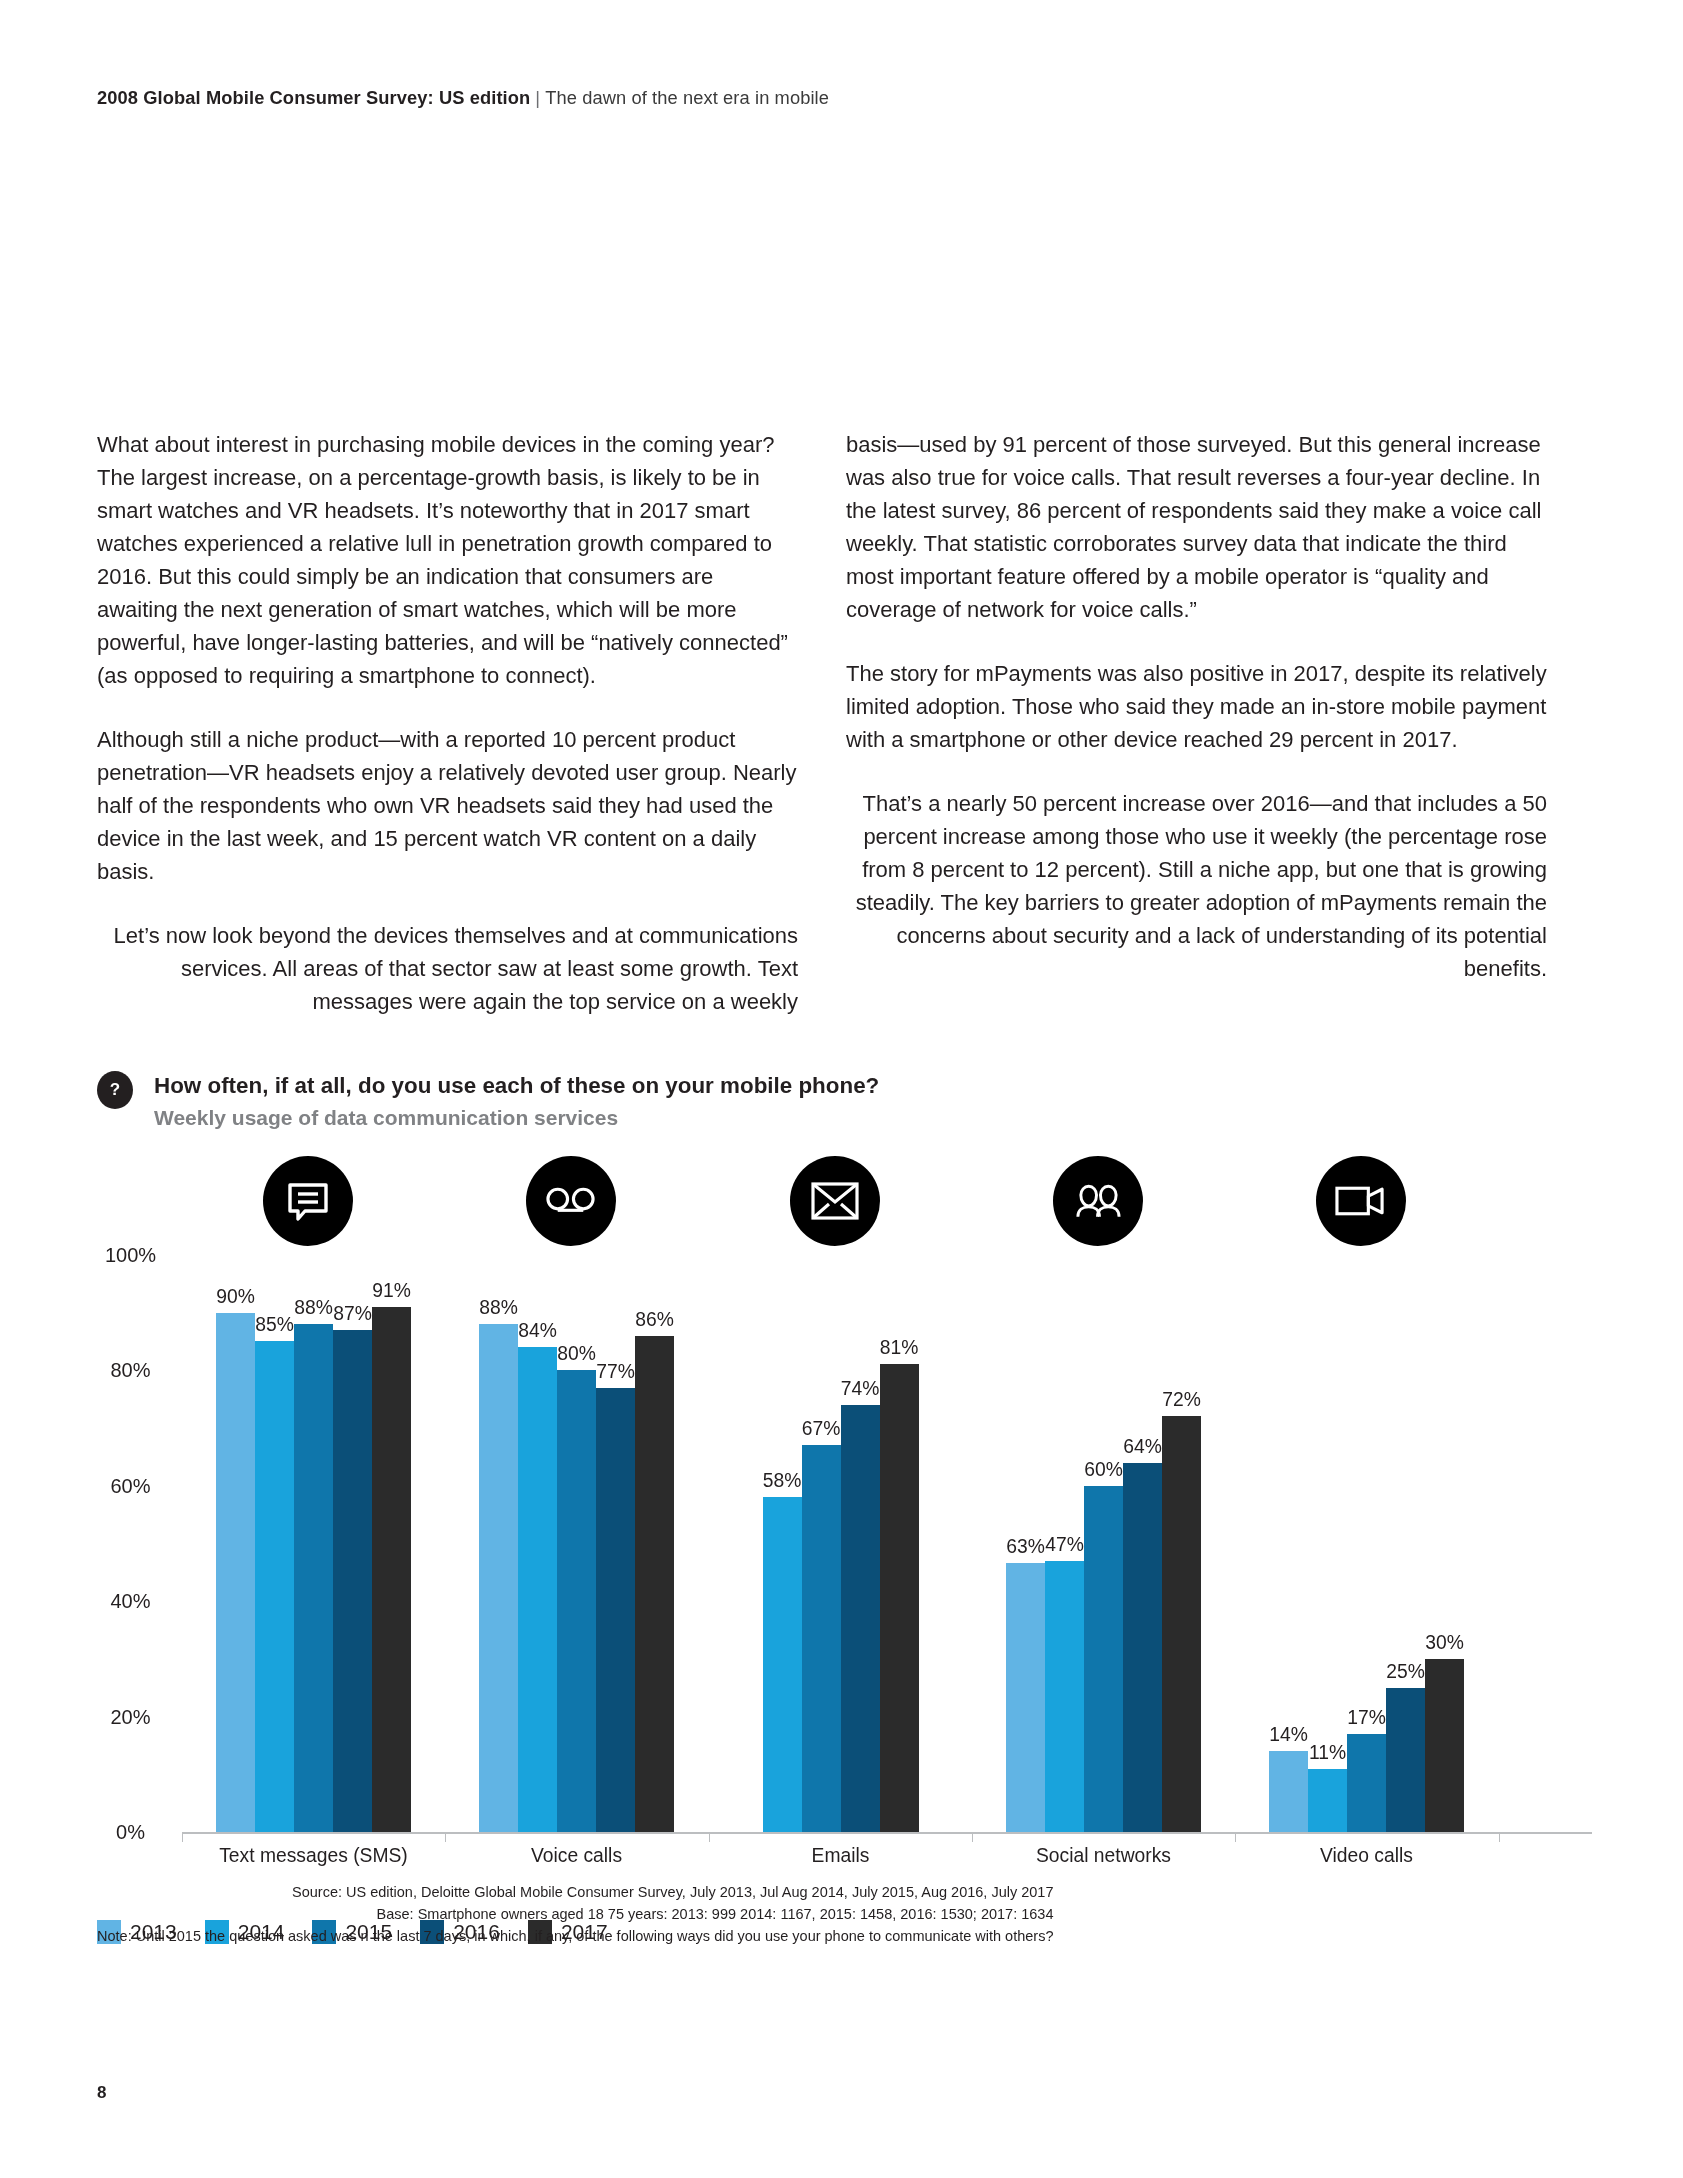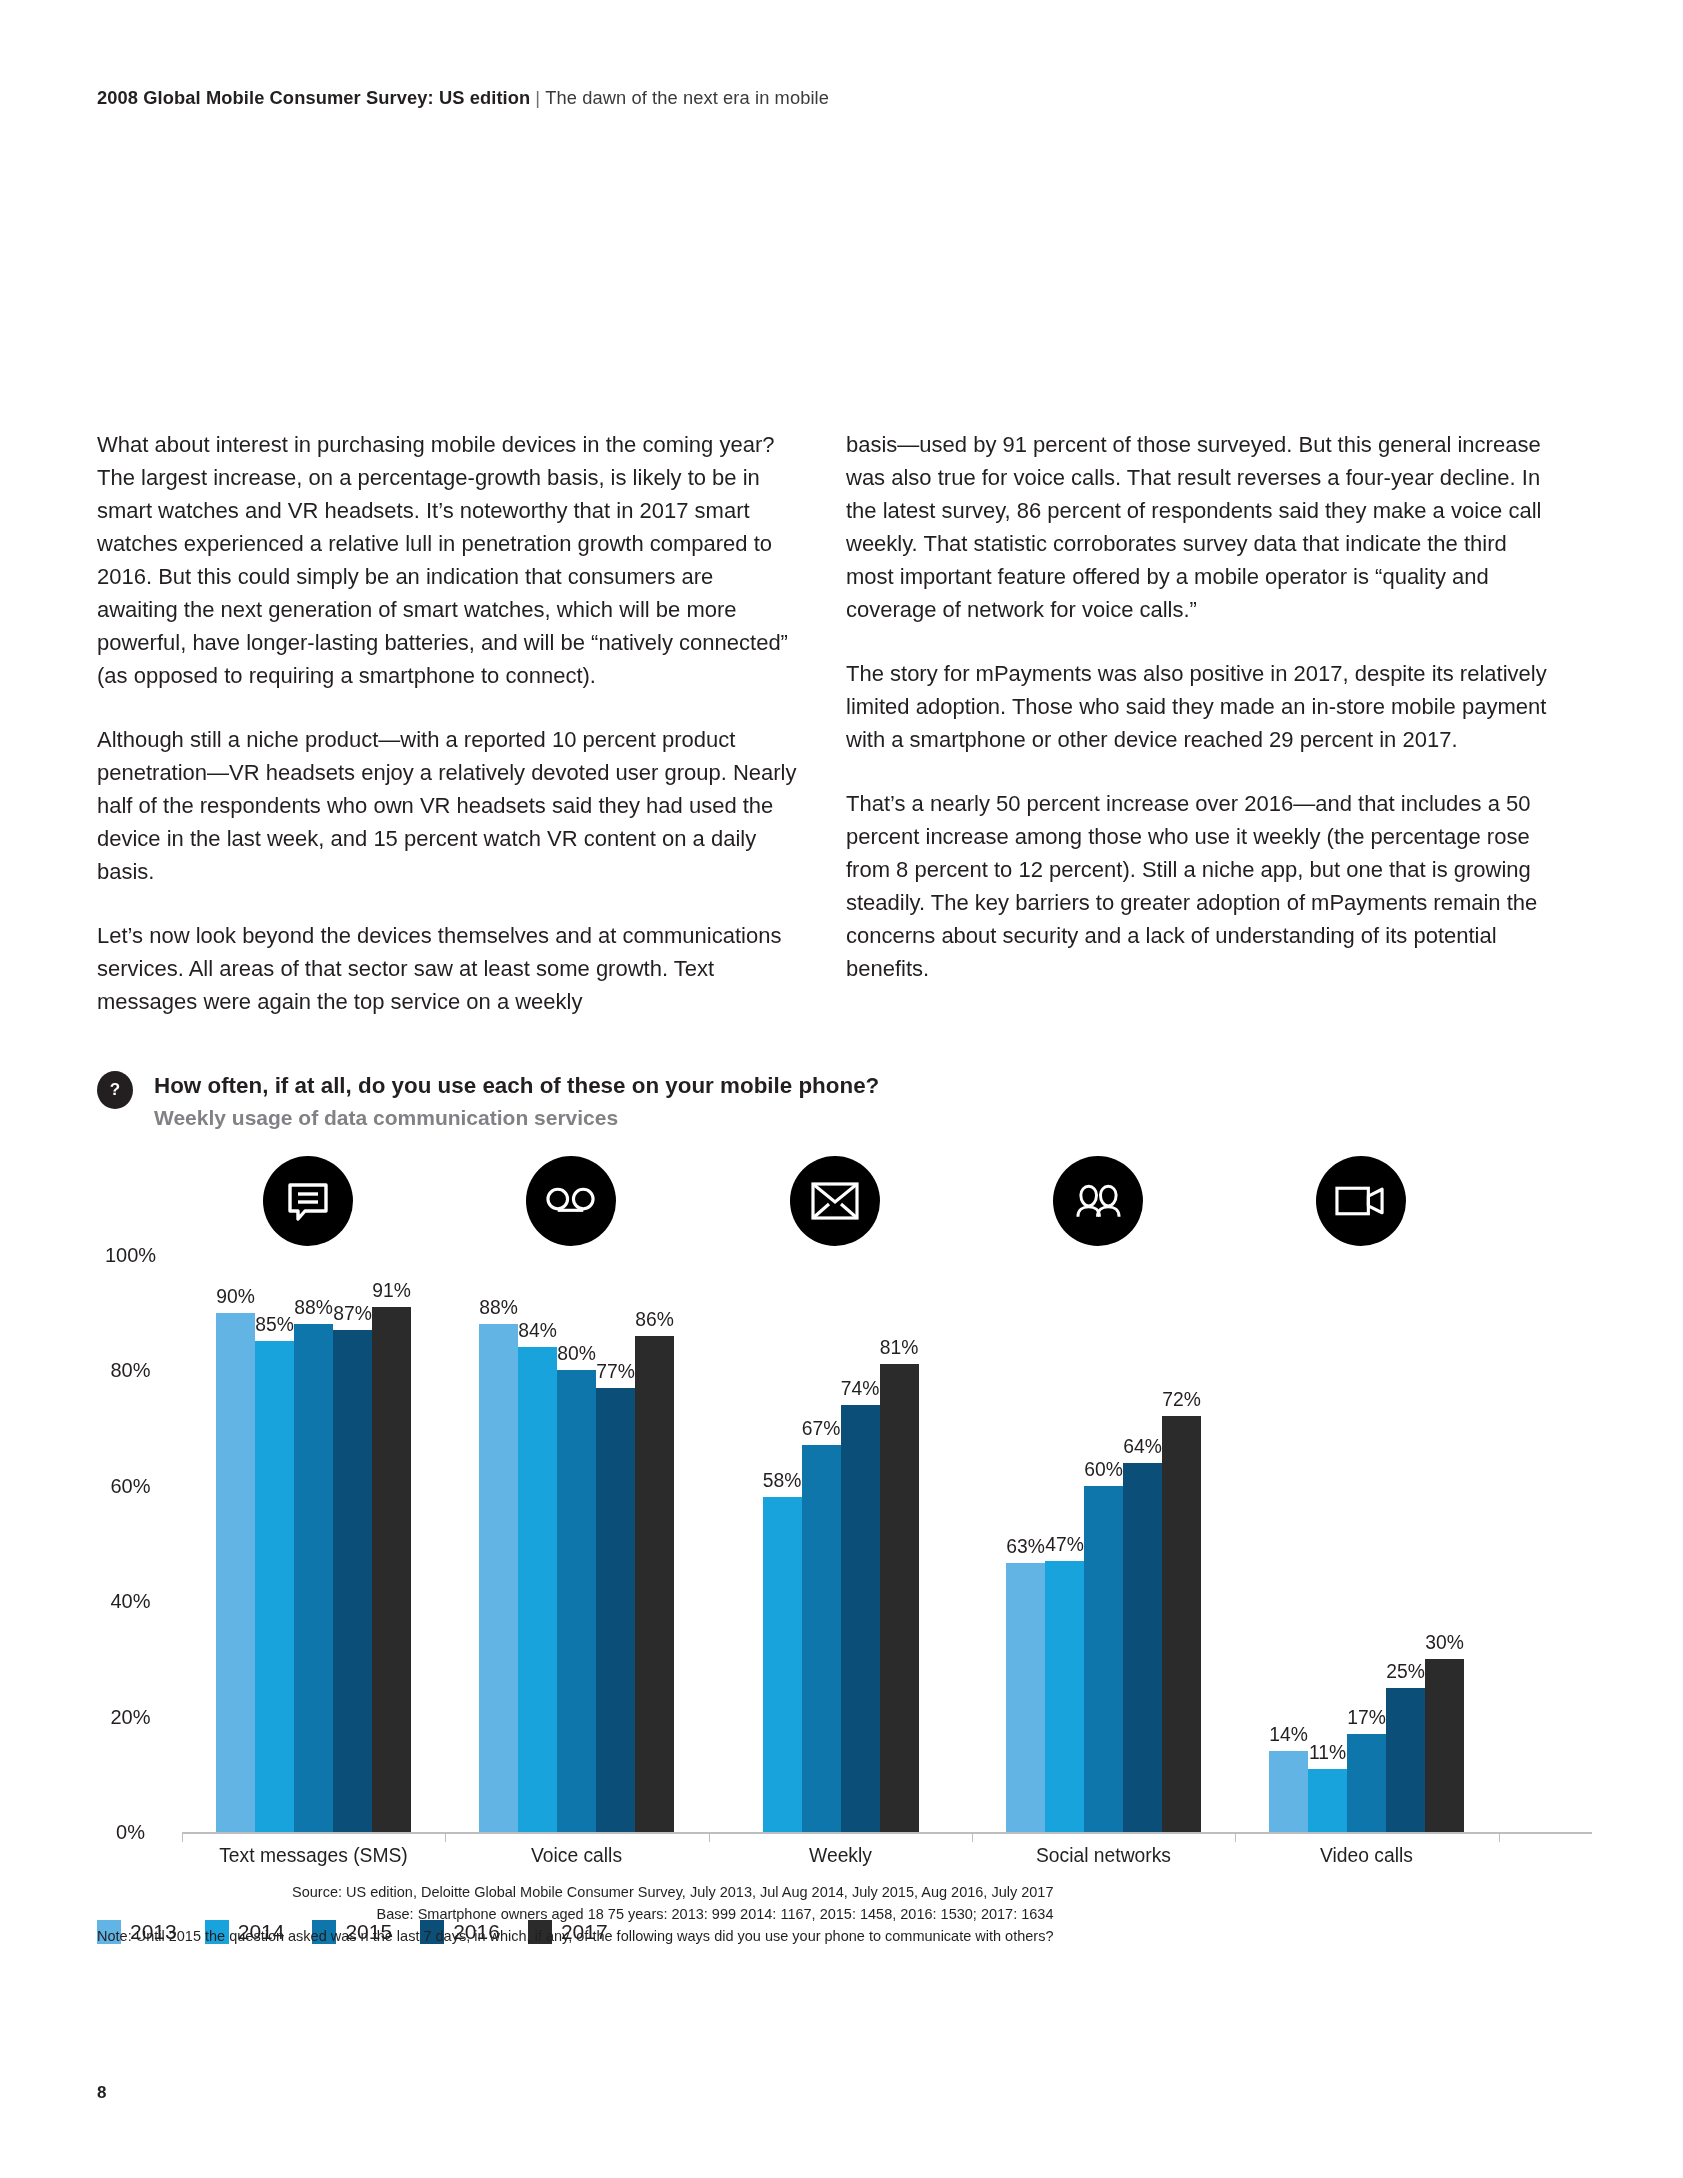--- a/index.html
+++ b/index.html
@@ -20,21 +20,21 @@
   }
   .running-head .bold{font-weight:bold;}
   .running-head .sep{color:#6d6e71;margin:0 5px;font-weight:normal;}
   .running-head .light{color:#3b3b3b;}
 
   
   .col{position:absolute;width:701px;font-size:22px;line-height:33px;color:#231f20;}
   .col.left{left:97px;top:428px;}
   .col.right{left:846px;top:428px;}
   .col p{margin:0 0 31px 0;}
-  .col p:last-child{margin-bottom:0;}
+  .col p:last-child{margin-bottom:0;text-align:right;}
 
   
   .chart-block{position:absolute;left:97px;top:1069px;width:1495px;}
 
   .q-row{position:relative;height:65px;}
   .q-badge{
     position:absolute;left:0;top:2px;width:36px;height:38px;border-radius:50%;
     background:#231f20;color:#fff;font-size:17px;font-weight:bold;
     display:flex;align-items:center;justify-content:center;
   }
@@ -271,21 +271,21 @@
             <div class="bar" style="height: 173px; background: rgb(43, 43, 43);">
               <span class="val">30%</span>
             </div>
           </div>
           <div class="tick-mark" style="left: 1053px;"></div>
           <div class="tick-mark" style="left: 1317px;"></div>
         </div>
       <div class="cat-row" id="cat-row">
           <div class="cat" style="left: 0px;">Text messages (SMS)</div>
           <div class="cat" style="left: 263px;">Voice calls</div>
-          <div class="cat" style="left: 527px;">Weekly</div>
+          <div class="cat" style="left: 527px;">Emails</div>
           <div class="cat" style="left: 790px;">Social networks</div>
           <div class="cat" style="left: 1053px;">Video calls</div>
         </div>
     </div>
 
     <div class="legend" id="legend">
         <div class="legend-item">
           <span class="swatch" style="background: rgb(97, 180, 228);"></span>
           <span class="legend-label">2013</span>
         </div>

